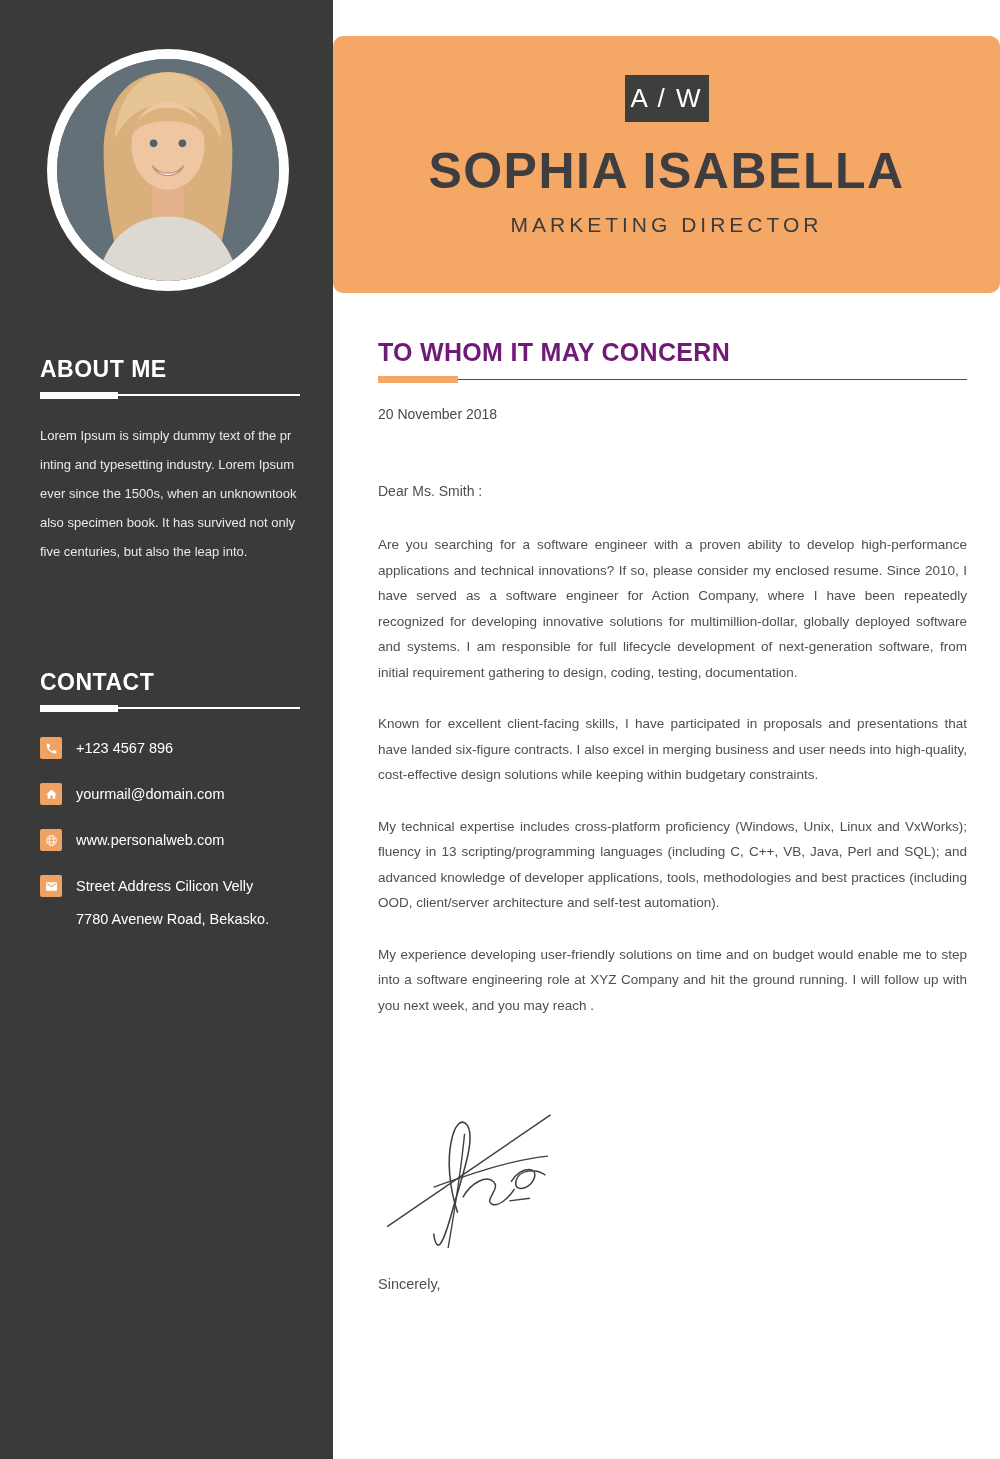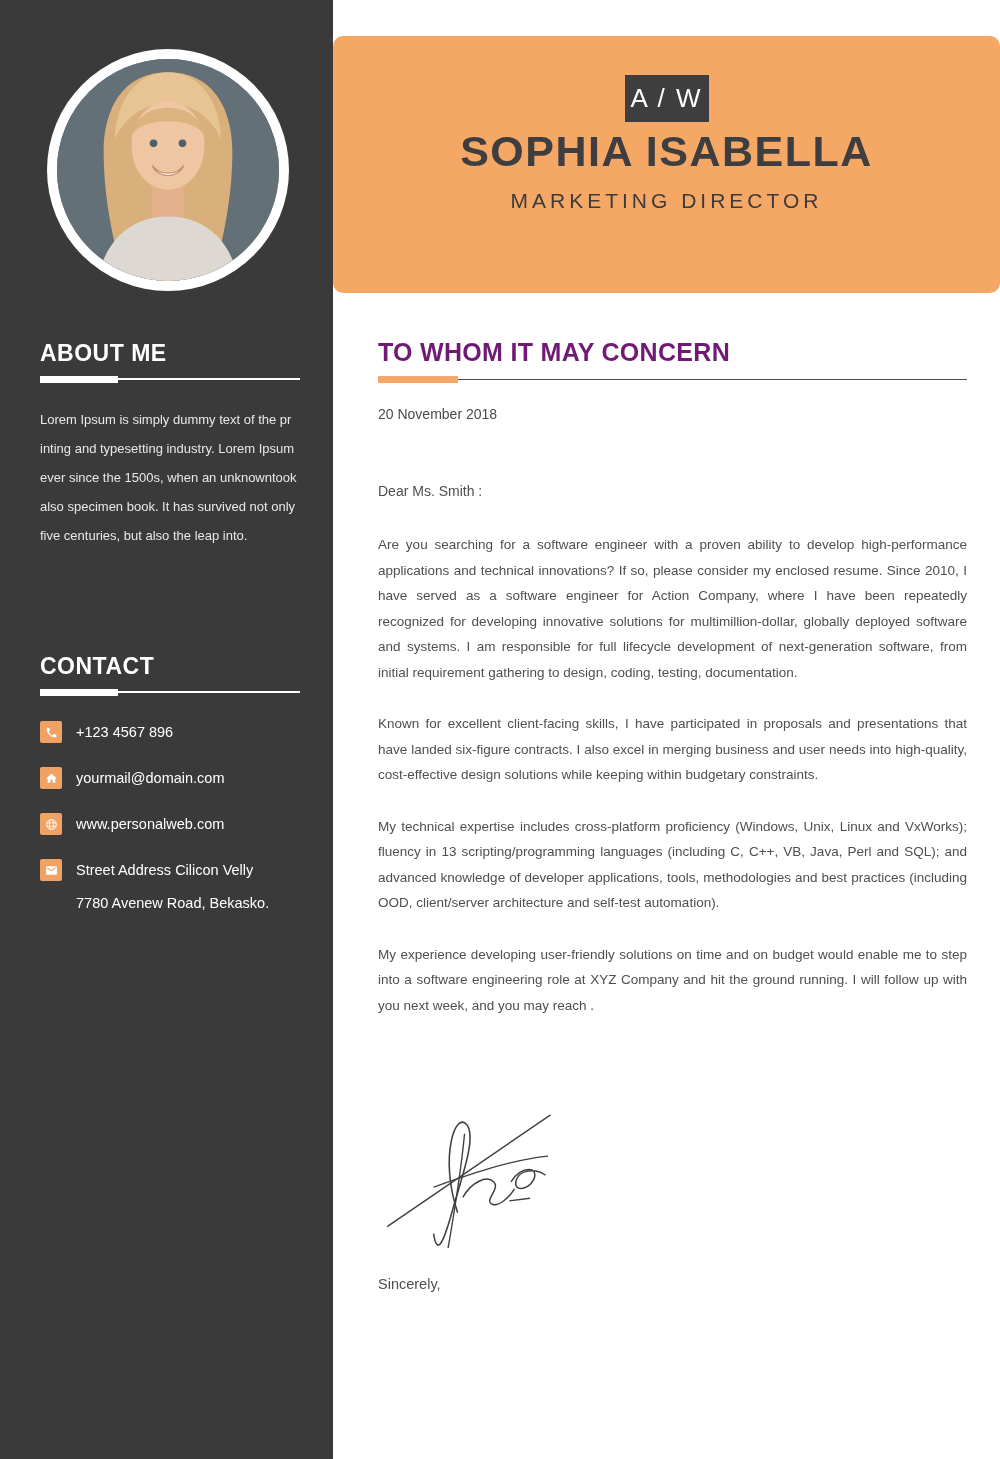--- a/index.html
+++ b/index.html
@@ -35,20 +35,21 @@
     background: #68747b;
   }
   .photo svg { width: 100%; height: 100%; display: block; }
 
   .side-section { position: absolute; left: 40px; width: 262px; }
   .side-heading {
     color: #ffffff;
     font-size: 23px;
     font-weight: bold;
     letter-spacing: 0.5px;
+    margin-top: 16px;
   }
   .side-rule { position: relative; height: 7px; margin-top: 9px; }
   .side-rule .thin  { position: absolute; left: 0; right: 2px; top: 2px; height: 2px; background: #ffffff; }
   .side-rule .thick { position: absolute; left: 0; top: 0; width: 78px; height: 7px; background: #ffffff; }
 
   .about-lines { margin-top: 22px; }
   .about-line {
     color: #e8e8e8;
     font-size: 13px;
     line-height: 29px;
@@ -88,23 +89,23 @@
   .badge {
     margin-top: 39px;
     width: 84px; height: 47px;
     background: #3f3e3e;
     color: #ffffff;
     font-size: 26px;
     letter-spacing: 2px;
     display: flex; align-items: center; justify-content: center;
   }
   .person-name {
-    margin-top: 5px;
+    margin-top: 20px;
     color: #3e3d40;
-    font-size: 43px;
+    font-size: 50px;
     font-weight: bold;
     letter-spacing: 1.5px;
     white-space: nowrap;
   }
   .person-role {
     margin-top: 13px;
     color: #3c3b3b;
     font-size: 21px;
     letter-spacing: 4px;
     white-space: nowrap;

